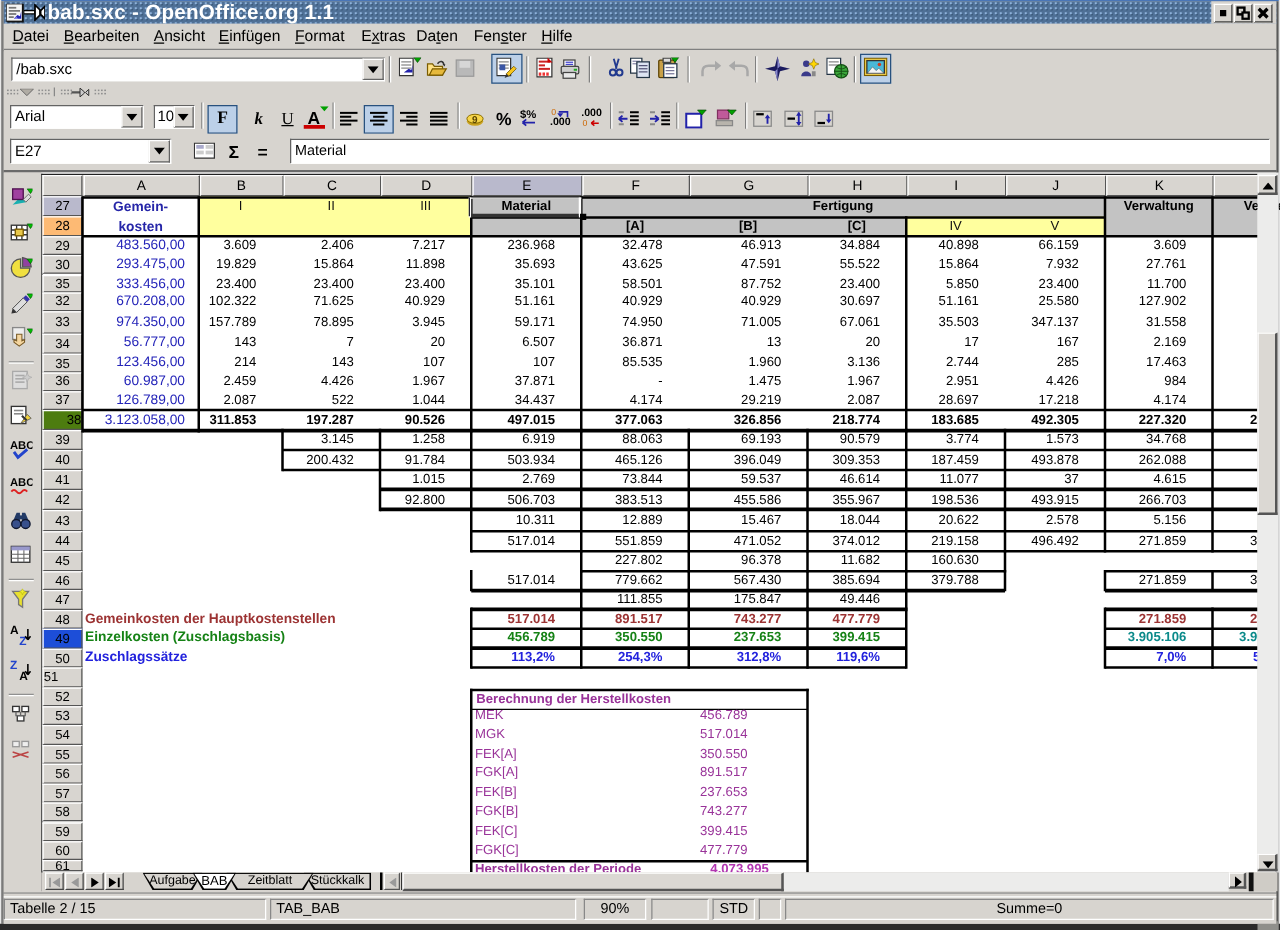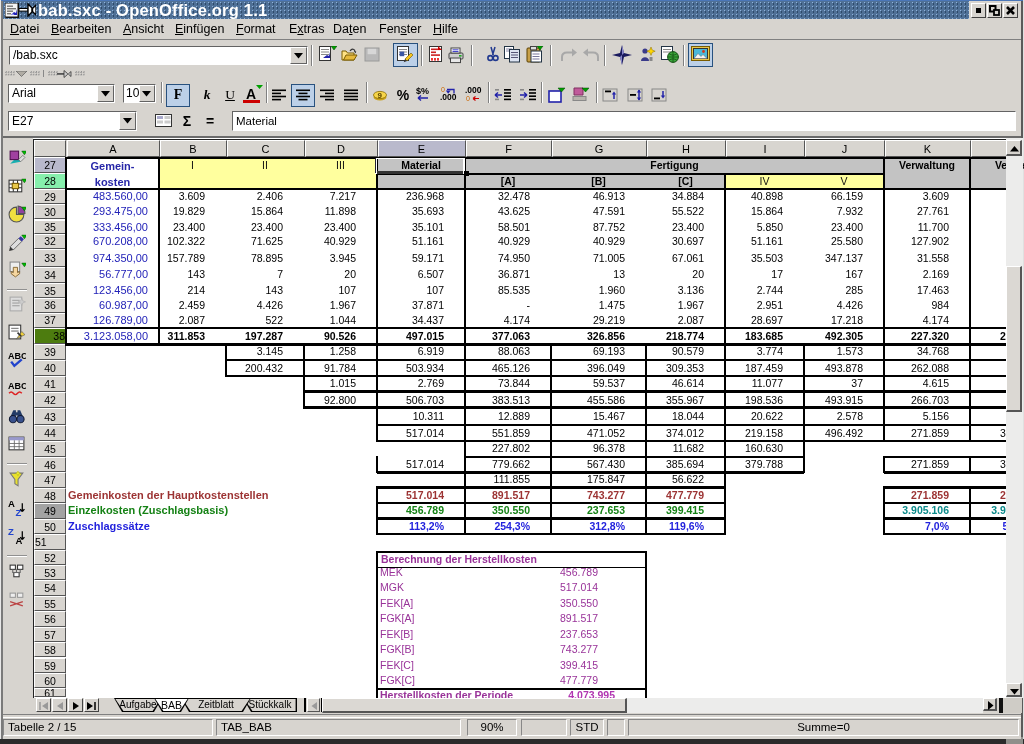--- a/index.html
+++ b/index.html
@@ -450,42 +450,42 @@
 <div class="a" style="left:304.5px;top:140px;width:73px;height:17px;background:#d8d5d0;border-top:1px solid #fff;border-left:1px solid #fff;border-right:1px solid #555;border-bottom:1px solid #555;text-align:center;font-size:11px;line-height:16px;color:#000">D</div>
 <div class="a" style="left:377.5px;top:140px;width:88px;height:17px;background:#b9b9cc;border-top:1px solid #fff;border-left:1px solid #fff;border-right:1px solid #555;border-bottom:1px solid #555;text-align:center;font-size:11px;line-height:16px;color:#000">E</div>
 <div class="a" style="left:465.5px;top:140px;width:86px;height:17px;background:#d8d5d0;border-top:1px solid #fff;border-left:1px solid #fff;border-right:1px solid #555;border-bottom:1px solid #555;text-align:center;font-size:11px;line-height:16px;color:#000">F</div>
 <div class="a" style="left:551.5px;top:140px;width:95px;height:17px;background:#d8d5d0;border-top:1px solid #fff;border-left:1px solid #fff;border-right:1px solid #555;border-bottom:1px solid #555;text-align:center;font-size:11px;line-height:16px;color:#000">G</div>
 <div class="a" style="left:646.5px;top:140px;width:79px;height:17px;background:#d8d5d0;border-top:1px solid #fff;border-left:1px solid #fff;border-right:1px solid #555;border-bottom:1px solid #555;text-align:center;font-size:11px;line-height:16px;color:#000">H</div>
 <div class="a" style="left:725.5px;top:140px;width:79px;height:17px;background:#d8d5d0;border-top:1px solid #fff;border-left:1px solid #fff;border-right:1px solid #555;border-bottom:1px solid #555;text-align:center;font-size:11px;line-height:16px;color:#000">I</div>
 <div class="a" style="left:804.5px;top:140px;width:80px;height:17px;background:#d8d5d0;border-top:1px solid #fff;border-left:1px solid #fff;border-right:1px solid #555;border-bottom:1px solid #555;text-align:center;font-size:11px;line-height:16px;color:#000">J</div>
 <div class="a" style="left:884.5px;top:140px;width:86px;height:17px;background:#d8d5d0;border-top:1px solid #fff;border-left:1px solid #fff;border-right:1px solid #555;border-bottom:1px solid #555;text-align:center;font-size:11px;line-height:16px;color:#000">K</div>
 <div class="a" style="left:970.5px;top:140px;width:36px;height:17px;background:#d8d5d0;border-top:1px solid #fff;border-left:1px solid #fff;border-right:1px solid #555;border-bottom:1px solid #555;text-align:center;font-size:11px;line-height:16px;color:#000"></div>
 <div class="a" style="left:34px;top:157px;width:32px;height:16px;background:#b9b9cc;border-top:1px solid #fff;border-left:1px solid #fff;border-right:1px solid #555;border-bottom:1px solid #555;text-align:center;font-size:10.5px;line-height:15px;color:#000;overflow:hidden">27</div>
-<div class="a" style="left:34px;top:173px;width:32px;height:16px;background:#86efac;border-top:1px solid #fff;border-left:1px solid #fff;border-right:1px solid #555;border-bottom:1px solid #555;text-align:center;font-size:10.5px;line-height:15px;color:#000;overflow:hidden">28</div>
+<div class="a" style="left:34px;top:173px;width:32px;height:16px;background:#fdba74;border-top:1px solid #fff;border-left:1px solid #fff;border-right:1px solid #555;border-bottom:1px solid #555;text-align:center;font-size:10.5px;line-height:15px;color:#000;overflow:hidden">28</div>
 <div class="a" style="left:34px;top:189px;width:32px;height:15.400000000000006px;background:#d8d5d0;border-top:1px solid #fff;border-left:1px solid #fff;border-right:1px solid #555;border-bottom:1px solid #555;text-align:center;font-size:10.5px;line-height:14.400000000000006px;color:#000;overflow:hidden">29</div>
 <div class="a" style="left:34px;top:204.4px;width:32px;height:15.099999999999994px;background:#d8d5d0;border-top:1px solid #fff;border-left:1px solid #fff;border-right:1px solid #555;border-bottom:1px solid #555;text-align:center;font-size:10.5px;line-height:14.099999999999994px;color:#000;overflow:hidden">30</div>
 <div class="a" style="left:34px;top:219.5px;width:32px;height:14.800000000000011px;background:#d8d5d0;border-top:1px solid #fff;border-left:1px solid #fff;border-right:1px solid #555;border-bottom:1px solid #555;text-align:center;font-size:10.5px;line-height:13.800000000000011px;color:#000;overflow:hidden">35</div>
 <div class="a" style="left:34px;top:234.3px;width:32px;height:14.299999999999983px;background:#d8d5d0;border-top:1px solid #fff;border-left:1px solid #fff;border-right:1px solid #555;border-bottom:1px solid #555;text-align:center;font-size:10.5px;line-height:13.299999999999983px;color:#000;overflow:hidden">32</div>
 <div class="a" style="left:34px;top:248.6px;width:32px;height:18.50000000000003px;background:#d8d5d0;border-top:1px solid #fff;border-left:1px solid #fff;border-right:1px solid #555;border-bottom:1px solid #555;text-align:center;font-size:10.5px;line-height:17.50000000000003px;color:#000;overflow:hidden">33</div>
 <div class="a" style="left:34px;top:267.1px;width:32px;height:15.5px;background:#d8d5d0;border-top:1px solid #fff;border-left:1px solid #fff;border-right:1px solid #555;border-bottom:1px solid #555;text-align:center;font-size:10.5px;line-height:14.5px;color:#000;overflow:hidden">34</div>
 <div class="a" style="left:34px;top:282.6px;width:32px;height:15.399999999999977px;background:#d8d5d0;border-top:1px solid #fff;border-left:1px solid #fff;border-right:1px solid #555;border-bottom:1px solid #555;text-align:center;font-size:10.5px;line-height:14.399999999999977px;color:#000;overflow:hidden">35</div>
 <div class="a" style="left:34px;top:298.0px;width:32px;height:14.800000000000011px;background:#d8d5d0;border-top:1px solid #fff;border-left:1px solid #fff;border-right:1px solid #555;border-bottom:1px solid #555;text-align:center;font-size:10.5px;line-height:13.800000000000011px;color:#000;overflow:hidden">36</div>
 <div class="a" style="left:34px;top:312.8px;width:32px;height:14.899999999999977px;background:#d8d5d0;border-top:1px solid #fff;border-left:1px solid #fff;border-right:1px solid #555;border-bottom:1px solid #555;text-align:center;font-size:10.5px;line-height:13.899999999999977px;color:#000;overflow:hidden">37</div>
 <div class="a" style="left:34px;top:327.7px;width:32px;height:16.600000000000023px;background:#4d7c0f;border-top:1px solid #fff;border-left:1px solid #fff;border-right:1px solid #555;border-bottom:1px solid #555;text-align:right;font-size:10.5px;line-height:15.600000000000023px;color:#000;overflow:hidden">38</div>
 <div class="a" style="left:34px;top:344.3px;width:32px;height:15.699999999999989px;background:#d8d5d0;border-top:1px solid #fff;border-left:1px solid #fff;border-right:1px solid #555;border-bottom:1px solid #555;text-align:center;font-size:10.5px;line-height:14.699999999999989px;color:#000;overflow:hidden">39</div>
 <div class="a" style="left:34px;top:360.0px;width:32px;height:16.0px;background:#d8d5d0;border-top:1px solid #fff;border-left:1px solid #fff;border-right:1px solid #555;border-bottom:1px solid #555;text-align:center;font-size:10.5px;line-height:15.0px;color:#000;overflow:hidden">40</div>
 <div class="a" style="left:34px;top:376.0px;width:32px;height:15.5px;background:#d8d5d0;border-top:1px solid #fff;border-left:1px solid #fff;border-right:1px solid #555;border-bottom:1px solid #555;text-align:center;font-size:10.5px;line-height:14.5px;color:#000;overflow:hidden">41</div>
 <div class="a" style="left:34px;top:391.5px;width:32px;height:16.0px;background:#d8d5d0;border-top:1px solid #fff;border-left:1px solid #fff;border-right:1px solid #555;border-bottom:1px solid #555;text-align:center;font-size:10.5px;line-height:15.0px;color:#000;overflow:hidden">42</div>
 <div class="a" style="left:34px;top:407.5px;width:32px;height:17.30000000000001px;background:#d8d5d0;border-top:1px solid #fff;border-left:1px solid #fff;border-right:1px solid #555;border-bottom:1px solid #555;text-align:center;font-size:10.5px;line-height:16.30000000000001px;color:#000;overflow:hidden">43</div>
 <div class="a" style="left:34px;top:424.8px;width:32px;height:16.399999999999977px;background:#d8d5d0;border-top:1px solid #fff;border-left:1px solid #fff;border-right:1px solid #555;border-bottom:1px solid #555;text-align:center;font-size:10.5px;line-height:15.399999999999977px;color:#000;overflow:hidden">44</div>
 <div class="a" style="left:34px;top:441.2px;width:32px;height:15.699999999999989px;background:#d8d5d0;border-top:1px solid #fff;border-left:1px solid #fff;border-right:1px solid #555;border-bottom:1px solid #555;text-align:center;font-size:10.5px;line-height:14.699999999999989px;color:#000;overflow:hidden">45</div>
 <div class="a" style="left:34px;top:456.9px;width:32px;height:15.400000000000034px;background:#d8d5d0;border-top:1px solid #fff;border-left:1px solid #fff;border-right:1px solid #555;border-bottom:1px solid #555;text-align:center;font-size:10.5px;line-height:14.400000000000034px;color:#000;overflow:hidden">46</div>
 <div class="a" style="left:34px;top:472.3px;width:32px;height:15.399999999999977px;background:#d8d5d0;border-top:1px solid #fff;border-left:1px solid #fff;border-right:1px solid #555;border-bottom:1px solid #555;text-align:center;font-size:10.5px;line-height:14.399999999999977px;color:#000;overflow:hidden">47</div>
 <div class="a" style="left:34px;top:487.7px;width:32px;height:15.5px;background:#d8d5d0;border-top:1px solid #fff;border-left:1px solid #fff;border-right:1px solid #555;border-bottom:1px solid #555;text-align:center;font-size:10.5px;line-height:14.5px;color:#000;overflow:hidden">48</div>
-<div class="a" style="left:34px;top:503.2px;width:32px;height:15.400000000000034px;background:#a3a3a3;border-top:1px solid #fff;border-left:1px solid #fff;border-right:1px solid #555;border-bottom:1px solid #555;text-align:center;font-size:10.5px;line-height:14.400000000000034px;color:#000;overflow:hidden">49</div>
+<div class="a" style="left:34px;top:503.2px;width:32px;height:15.400000000000034px;background:#1d4ed8;border-top:1px solid #fff;border-left:1px solid #fff;border-right:1px solid #555;border-bottom:1px solid #555;text-align:center;font-size:10.5px;line-height:14.400000000000034px;color:#000;overflow:hidden">49</div>
 <div class="a" style="left:34px;top:518.6px;width:32px;height:15.399999999999977px;background:#d8d5d0;border-top:1px solid #fff;border-left:1px solid #fff;border-right:1px solid #555;border-bottom:1px solid #555;text-align:center;font-size:10.5px;line-height:14.399999999999977px;color:#000;overflow:hidden">50</div>
 <div class="a" style="left:34px;top:534.0px;width:32px;height:15.5px;background:#d8d5d0;border-top:1px solid #fff;border-left:1px solid #fff;border-right:1px solid #555;border-bottom:1px solid #555;text-align:left;font-size:10.5px;line-height:14.5px;color:#000;overflow:hidden">51</div>
 <div class="a" style="left:34px;top:549.5px;width:32px;height:15.399999999999977px;background:#d8d5d0;border-top:1px solid #fff;border-left:1px solid #fff;border-right:1px solid #555;border-bottom:1px solid #555;text-align:center;font-size:10.5px;line-height:14.399999999999977px;color:#000;overflow:hidden">52</div>
 <div class="a" style="left:34px;top:564.9px;width:32px;height:15.399999999999977px;background:#d8d5d0;border-top:1px solid #fff;border-left:1px solid #fff;border-right:1px solid #555;border-bottom:1px solid #555;text-align:center;font-size:10.5px;line-height:14.399999999999977px;color:#000;overflow:hidden">53</div>
 <div class="a" style="left:34px;top:580.3px;width:32px;height:15.5px;background:#d8d5d0;border-top:1px solid #fff;border-left:1px solid #fff;border-right:1px solid #555;border-bottom:1px solid #555;text-align:center;font-size:10.5px;line-height:14.5px;color:#000;overflow:hidden">54</div>
 <div class="a" style="left:34px;top:595.8px;width:32px;height:15.400000000000091px;background:#d8d5d0;border-top:1px solid #fff;border-left:1px solid #fff;border-right:1px solid #555;border-bottom:1px solid #555;text-align:center;font-size:10.5px;line-height:14.400000000000091px;color:#000;overflow:hidden">55</div>
 <div class="a" style="left:34px;top:611.2px;width:32px;height:15.399999999999977px;background:#d8d5d0;border-top:1px solid #fff;border-left:1px solid #fff;border-right:1px solid #555;border-bottom:1px solid #555;text-align:center;font-size:10.5px;line-height:14.399999999999977px;color:#000;overflow:hidden">56</div>
 <div class="a" style="left:34px;top:626.6px;width:32px;height:15.5px;background:#d8d5d0;border-top:1px solid #fff;border-left:1px solid #fff;border-right:1px solid #555;border-bottom:1px solid #555;text-align:center;font-size:10.5px;line-height:14.5px;color:#000;overflow:hidden">57</div>
 <div class="a" style="left:34px;top:642.1px;width:32px;height:15.399999999999977px;background:#d8d5d0;border-top:1px solid #fff;border-left:1px solid #fff;border-right:1px solid #555;border-bottom:1px solid #555;text-align:center;font-size:10.5px;line-height:14.399999999999977px;color:#000;overflow:hidden">58</div>
 <div class="a" style="left:34px;top:657.5px;width:32px;height:15.399999999999977px;background:#d8d5d0;border-top:1px solid #fff;border-left:1px solid #fff;border-right:1px solid #555;border-bottom:1px solid #555;text-align:center;font-size:10.5px;line-height:14.399999999999977px;color:#000;overflow:hidden">59</div>
@@ -750,21 +750,21 @@
 <div class="a num t" style="left:584px;top:441.2px;width:120px;height:15.699999999999989px;line-height:15.699999999999989px;">11.682</div>
 <div class="a num t" style="left:663px;top:441.2px;width:120px;height:15.699999999999989px;line-height:15.699999999999989px;">160.630</div>
 <div class="a num t" style="left:324px;top:456.9px;width:120px;height:15.400000000000034px;line-height:15.400000000000034px;">517.014</div>
 <div class="a num t" style="left:410px;top:456.9px;width:120px;height:15.400000000000034px;line-height:15.400000000000034px;">779.662</div>
 <div class="a num t" style="left:505px;top:456.9px;width:120px;height:15.400000000000034px;line-height:15.400000000000034px;">567.430</div>
 <div class="a num t" style="left:584px;top:456.9px;width:120px;height:15.400000000000034px;line-height:15.400000000000034px;">385.694</div>
 <div class="a num t" style="left:663px;top:456.9px;width:120px;height:15.400000000000034px;line-height:15.400000000000034px;">379.788</div>
 <div class="a num t" style="left:829px;top:456.9px;width:120px;height:15.400000000000034px;line-height:15.400000000000034px;">271.859</div>
 <div class="a num t" style="left:410px;top:472.3px;width:120px;height:15.399999999999977px;line-height:15.399999999999977px;">111.855</div>
 <div class="a num t" style="left:505px;top:472.3px;width:120px;height:15.399999999999977px;line-height:15.399999999999977px;">175.847</div>
-<div class="a num t" style="left:584px;top:472.3px;width:120px;height:15.399999999999977px;line-height:15.399999999999977px;">56.622</div>
+<div class="a num t" style="left:584px;top:472.3px;width:120px;height:15.399999999999977px;line-height:15.399999999999977px;">49.446</div>
 <div class="a num t" style="left:324px;top:487.7px;width:120px;height:15.5px;line-height:15.5px;font-weight:bold;color:#9c3333">517.014</div>
 <div class="a num t" style="left:410px;top:487.7px;width:120px;height:15.5px;line-height:15.5px;font-weight:bold;color:#9c3333">891.517</div>
 <div class="a num t" style="left:505px;top:487.7px;width:120px;height:15.5px;line-height:15.5px;font-weight:bold;color:#9c3333">743.277</div>
 <div class="a num t" style="left:584px;top:487.7px;width:120px;height:15.5px;line-height:15.5px;font-weight:bold;color:#9c3333">477.779</div>
 <div class="a num t" style="left:829px;top:487.7px;width:120px;height:15.5px;line-height:15.5px;font-weight:bold;color:#9c3333">271.859</div>
 <div class="a num t" style="left:324px;top:503.2px;width:120px;height:15.400000000000034px;line-height:15.400000000000034px;font-weight:bold;color:#158215">456.789</div>
 <div class="a num t" style="left:410px;top:503.2px;width:120px;height:15.400000000000034px;line-height:15.400000000000034px;font-weight:bold;color:#158215">350.550</div>
 <div class="a num t" style="left:505px;top:503.2px;width:120px;height:15.400000000000034px;line-height:15.400000000000034px;font-weight:bold;color:#158215">237.653</div>
 <div class="a num t" style="left:584px;top:503.2px;width:120px;height:15.400000000000034px;line-height:15.400000000000034px;font-weight:bold;color:#158215">399.415</div>
 <div class="a num t" style="left:829px;top:503.2px;width:120px;height:15.400000000000034px;line-height:15.400000000000034px;font-weight:bold;color:#0b8a8a">3.905.106</div>

